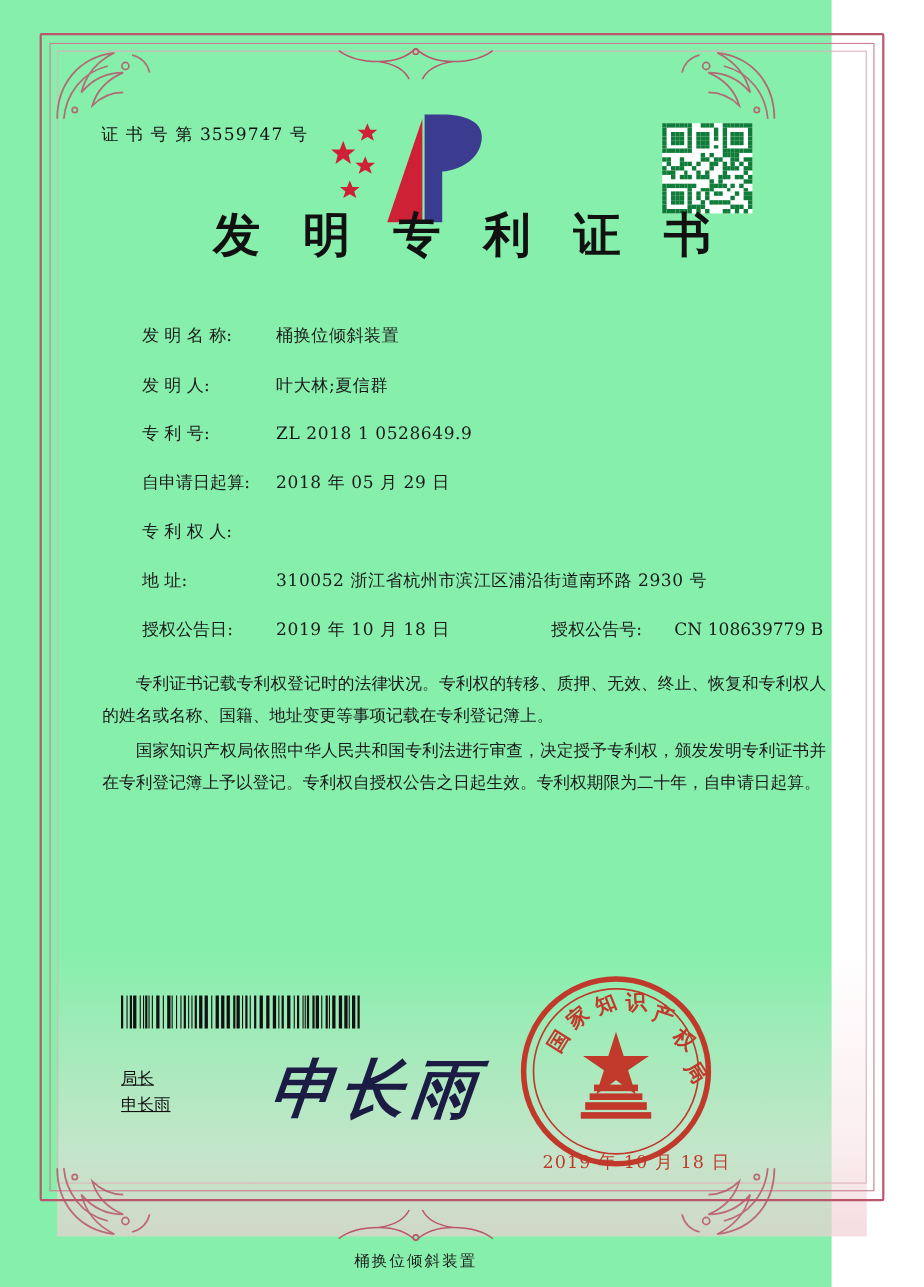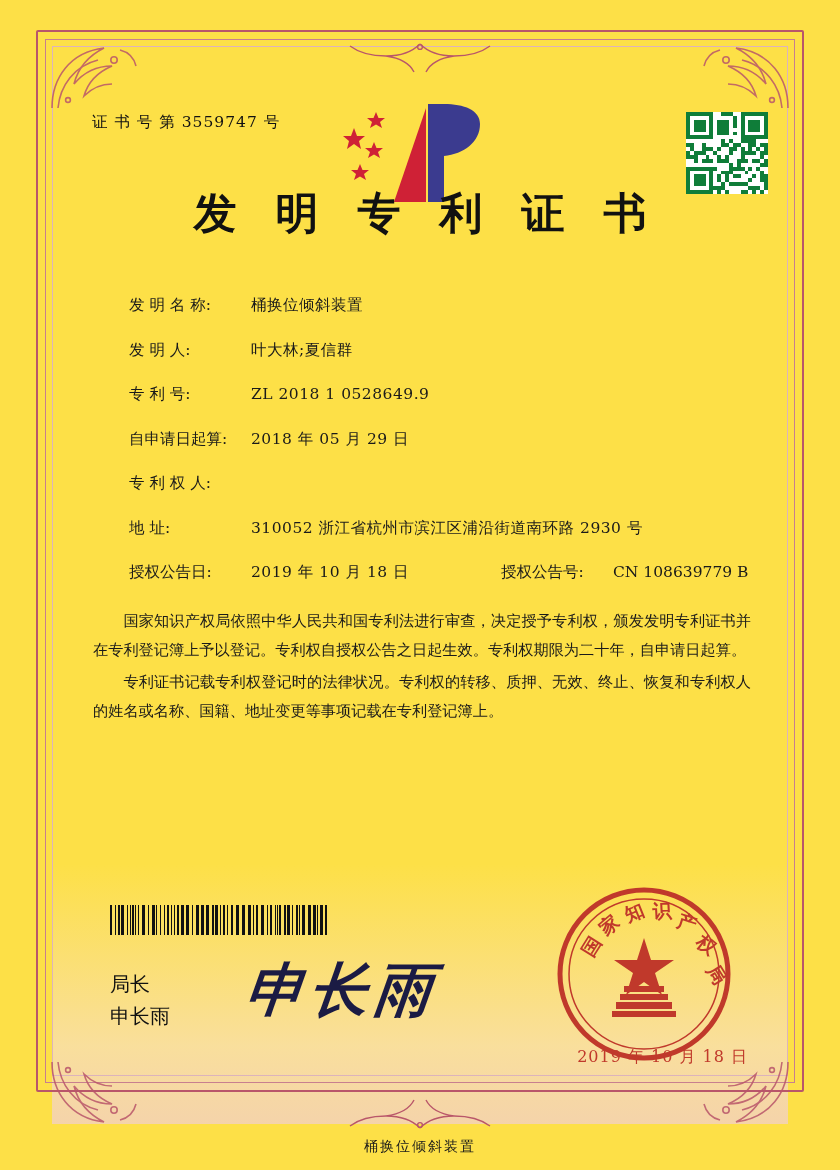--- a/index.html
+++ b/index.html
@@ -9,22 +9,22 @@
     height: 1170px;
     background: #ffffff;
     font-family: "DejaVu Serif", "Liberation Serif", serif;
     position: relative;
     overflow: hidden;
   }
 
   .page {
     position: absolute;
     left: 0; top: 0;
-    width: 840px; height: 1170px;
-    background: #fde047;
+    width: 756px; height: 1170px;
+    background: #86efac;
   }
 
   
   .border-outer {
     position: absolute;
     left: 36px; top: 30px;
     width: 768px; height: 1062px;
     border: 2px solid #b9566a;
     border-radius: 2px;
   }
@@ -173,23 +173,24 @@
     width: 218px; height: 30px;
     display: flex;
     align-items: stretch;
     gap: 0;
   }
   .barcode i { display: block; background: #111; height: 100%; }
 
   .signature-block {
     position: absolute;
     left: 110px; top: 968px;
-    font-size: 20px;
+    font-size: 15px;
     line-height: 1.6;
     color: #111;
+    text-decoration: underline;
   }
   .sign-script {
     position: absolute;
     left: 246px; top: 952px;
     font-size: 58px;
     color: #1b1b44;
     font-family: "DejaVu Serif", "Liberation Serif", serif;
     letter-spacing: 6px;
     font-style: italic;
     font-weight: 700;
@@ -797,22 +798,22 @@
       </div>
       <div class="field-row split">
         <span class="field-label">授权公告日:</span>
         <span class="field-value">2019 年 10 月 18 日</span>
         <span class="field-label2">授权公告号:</span>
         <span class="field-value2">CN 108639779 B</span>
       </div>
     </div>
 
     <div class="para">
+      <p>专利证书记载专利权登记时的法律状况。专利权的转移、质押、无效、终止、恢复和专利权人的姓名或名称、国籍、地址变更等事项记载在专利登记簿上。</p>
       <p>国家知识产权局依照中华人民共和国专利法进行审查，决定授予专利权，颁发发明专利证书并在专利登记簿上予以登记。专利权自授权公告之日起生效。专利权期限为二十年，自申请日起算。</p>
-      <p>专利证书记载专利权登记时的法律状况。专利权的转移、质押、无效、终止、恢复和专利权人的姓名或名称、国籍、地址变更等事项记载在专利登记簿上。</p>
     </div>
   </div>
 
   <div class="barcode" id="barcode">
       <i style="width: 2px; margin-right: 3px;"></i>
       <i style="width: 1px; margin-right: 2px;"></i>
       <i style="width: 2px; margin-right: 1px;"></i>
       <i style="width: 3px; margin-right: 3px;"></i>
       <i style="width: 1px; margin-right: 2px;"></i>
       <i style="width: 1px; margin-right: 1px;"></i>

